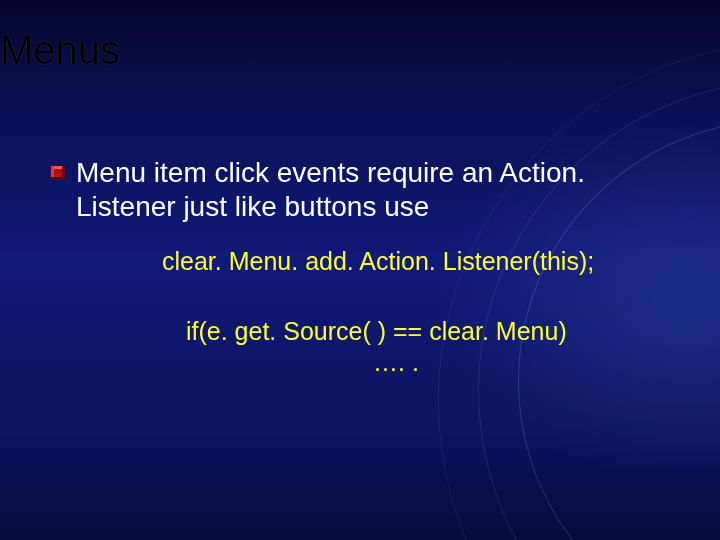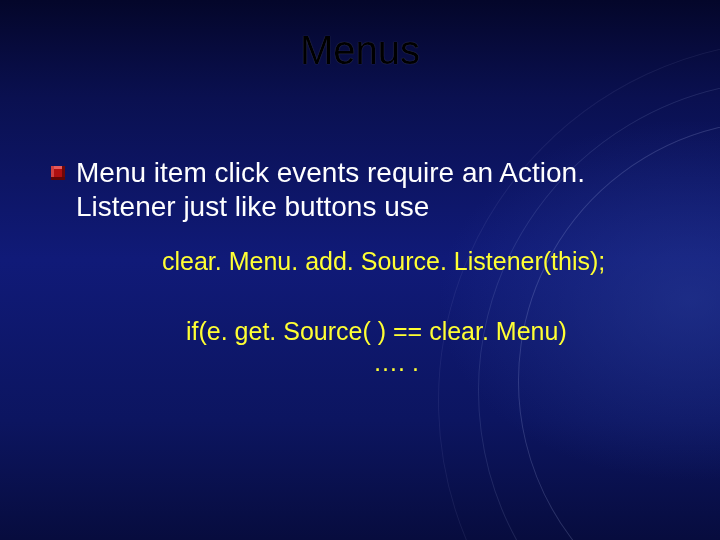--- a/index.html
+++ b/index.html
@@ -30,21 +30,20 @@
   }
   .s1 { width: 520px; height: 520px; right: -320px; top: 120px; transform: rotate(8deg); }
   .s2 { width: 620px; height: 620px; right: -380px; top: 80px;  transform: rotate(14deg); border-color: rgba(200,210,255,0.12);}
   .s3 { width: 720px; height: 720px; right: -440px; top: 40px;  transform: rotate(20deg); border-color: rgba(200,210,255,0.08);}
 
   .title {
     position: absolute;
     top: 28px;
     left: 0;
     width: 720px;
-    text-align: center;
     font-size: 40px;
     font-weight: 400;
     color: #000;
     text-shadow:
       0 0 1px rgba(255,255,255,0.3);
   }
 
   .body {
     position: absolute;
     top: 132px;
@@ -101,20 +100,20 @@
           <rect x="1" y="1" width="14" height="3" fill="#e85a5a"></rect>
           <rect x="1" y="1" width="3" height="14" fill="#d04040"></rect>
           <rect x="12" y="1" width="3" height="14" fill="#700808"></rect>
           <rect x="1" y="12" width="14" height="3" fill="#600606"></rect>
         </svg>
       </span>
       <span class="bullet-text">Menu item click events require an Action. Listener just like buttons use</span>
     </div>
 
     <div class="code-block">
-      <div class="code-line">clear. Menu. add. Source. Listener(this);</div>
+      <div class="code-line">clear. Menu. add. Action. Listener(this);</div>
       <div class="code-gap"></div>
       <div class="code-line" style="padding-left:24px;">if(e. get. Source( ) == clear. Menu)</div>
       <div class="code-line code-center">…. .</div>
     </div>
 
   </div>
 </div>
 
 </body></html>

